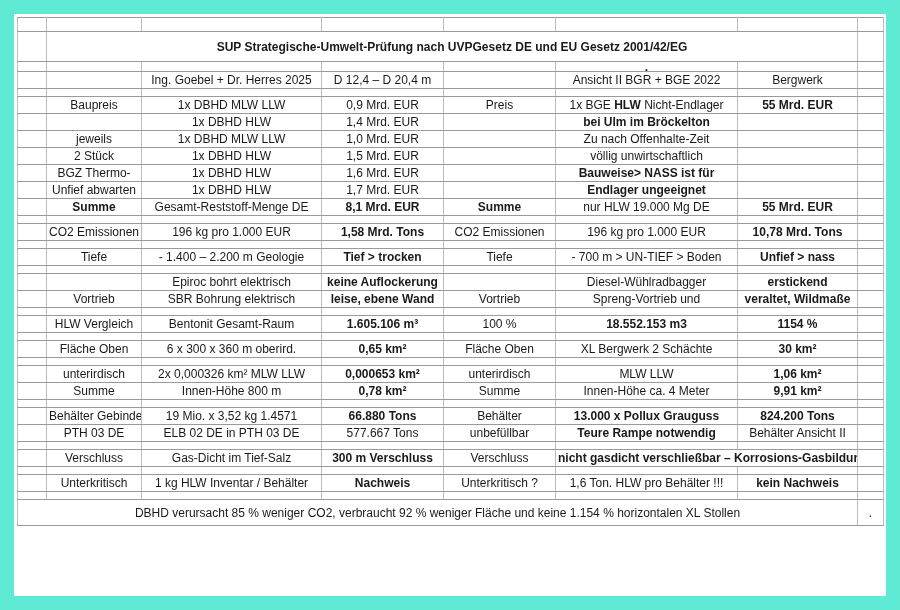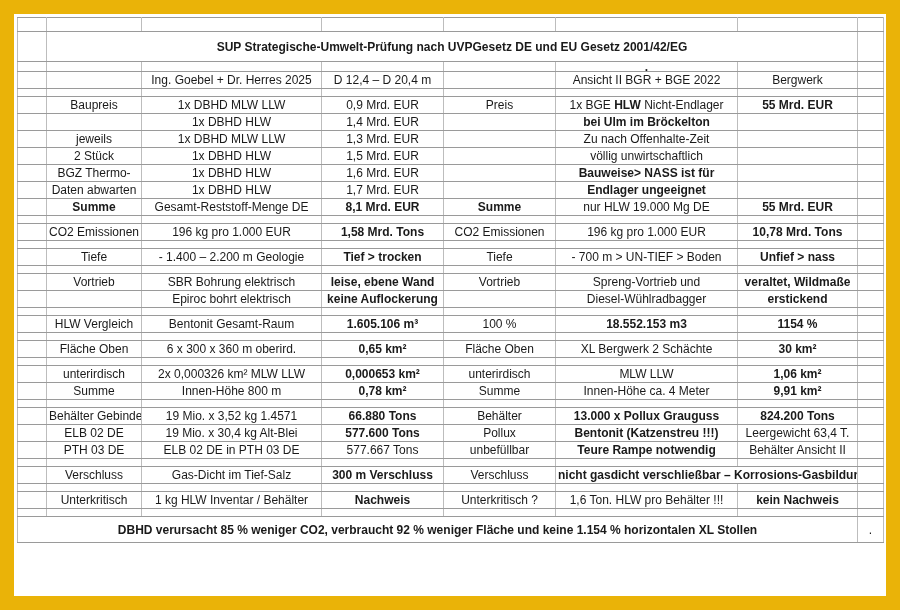--- a/index.html
+++ b/index.html
@@ -1,17 +1,17 @@
 <!DOCTYPE html>
 <html><head>
 <meta charset="utf-8">
 <style>
   html,body{margin:0;padding:0;}
   body{width:900px;height:610px;font-family:"Liberation Sans",sans-serif;}
-  .frame{position:relative;width:900px;height:610px;background:#eab308;box-sizing:border-box;padding-left:9px;}
+  .frame{position:relative;width:900px;height:610px;background:#5eead4;box-sizing:border-box;padding-left:9px;}
   .sheet{position:absolute;left:14px;top:14px;right:14px;bottom:14px;background:#ffffff;box-sizing:border-box;padding:3px;overflow:hidden;}
   table.grid{border-collapse:collapse;table-layout:fixed;width:866px;empty-cells:show;}
   table.grid td{
     text-align:center;vertical-align:middle;
     font-size:12px;color:#1a1a1a;
     border-left:1px solid #bdbdbd;border-right:1px solid #bdbdbd;
     border-top:1px solid #9a9a9a;border-bottom:1px solid #9a9a9a;
     padding:0 2px;overflow:hidden;white-space:nowrap;
   }
   tr.rh-top{height:14px}
@@ -22,21 +22,21 @@
   tr.rh-s{height:8px}
   tr.rh-sum{height:26px}
   td.b{font-weight:700}
   td.r{color:#FF0000}
   td.rb{color:#FF0000;font-weight:700}
   td.g{color:#A6A6A6}
   td.o{color:#ED7D31;font-weight:400}
   td.lg{font-size:15px}
   td.title-cell{color:#4677BD;font-weight:700;font-size:20px;}
   td.dot{text-align:left;padding-left:6px;font-size:9px;color:#FF0000;font-weight:700;line-height:6px;}
-  td.sum-cell{text-align:left;font-size:16px;padding-left:6px;font-weight:700;color:#111;}
+  td.sum-cell{text-align:left;font-size:16px;padding-left:6px;font-weight:400;color:#111;}
   td.small-dot{font-size:10px;}
 </style>
 </head>
 <body>
 
 <div class="frame">
   <div class="sheet">
     <table class="grid">
       <colgroup>
         <col style="width:29px">
@@ -111,21 +111,21 @@
             <td>1,4 Mrd. EUR</td>
             <td></td>
             <td class="rb lg">bei Ulm im Bröckelton</td>
             <td></td>
             <td></td>
           </tr>
           <tr class="rh-c">
             <td></td>
             <td>jeweils</td>
             <td>1x DBHD MLW LLW</td>
-            <td>1,3 Mrd. EUR</td>
+            <td>1,0 Mrd. EUR</td>
             <td></td>
             <td class="r">Zu nach Offenhalte-Zeit</td>
             <td></td>
             <td></td>
           </tr>
           <tr class="rh-c">
             <td></td>
             <td>2 Stück</td>
             <td>1x DBHD HLW</td>
             <td>1,5 Mrd. EUR</td>
@@ -139,21 +139,21 @@
             <td class="g">BGZ Thermo-</td>
             <td class="g">1x DBHD HLW</td>
             <td class="g">1,6 Mrd. EUR</td>
             <td></td>
             <td class="rb">Bauweise&gt; NASS ist für</td>
             <td></td>
             <td></td>
           </tr>
           <tr class="rh-c">
             <td></td>
-            <td class="g">Daten abwarten</td>
+            <td class="g">Unfief abwarten</td>
             <td class="g">1x DBHD HLW</td>
             <td class="g">1,7 Mrd. EUR</td>
             <td></td>
             <td class="rb">Endlager ungeeignet</td>
             <td></td>
             <td></td>
           </tr>
           <tr class="rh-c">
             <td></td>
             <td class="b">Summe</td>
@@ -209,38 +209,38 @@
             <td></td>
             <td></td>
             <td></td>
             <td></td>
             <td></td>
             <td></td>
             <td></td>
           </tr>
           <tr class="rh-c">
             <td></td>
+            <td></td>
+            <td>Epiroc bohrt elektrisch</td>
+            <td class="b">keine Auflockerung</td>
+            <td></td>
+            <td class="r">Diesel-Wühlradbagger</td>
+            <td class="rb">erstickend</td>
+            <td></td>
+          </tr>
+          <tr class="rh-c">
+            <td></td>
             <td>Vortrieb</td>
             <td>SBR Bohrung elektrisch</td>
             <td class="b">leise, ebene Wand</td>
             <td>Vortrieb</td>
             <td class="r">Spreng-Vortrieb und</td>
             <td class="rb">veraltet, Wildmaße</td>
             <td></td>
           </tr>
-          <tr class="rh-c">
-            <td></td>
-            <td></td>
-            <td>Epiroc bohrt elektrisch</td>
-            <td class="b">keine Auflockerung</td>
-            <td></td>
-            <td class="r">Diesel-Wühlradbagger</td>
-            <td class="rb">erstickend</td>
-            <td></td>
-          </tr>
           <tr class="rh-s">
             <td></td>
             <td></td>
             <td></td>
             <td></td>
             <td></td>
             <td></td>
             <td></td>
             <td></td>
           </tr>
@@ -319,30 +319,20 @@
             <td>Behälter Gebinde</td>
             <td>19 Mio. x 3,52 kg 1.4571</td>
             <td class="b">66.880 Tons</td>
             <td>Behälter</td>
             <td class="rb">13.000 x Pollux Grauguss</td>
             <td class="rb">824.200 Tons</td>
             <td></td>
           </tr>
           <tr class="rh-c">
             <td></td>
-            <td>ELB 02 DE</td>
-            <td>19 Mio. x 30,4 kg Alt-Blei</td>
-            <td class="b">577.600 Tons</td>
-            <td>Pollux</td>
-            <td class="rb">Bentonit (Katzenstreu !!!)</td>
-            <td class="r">Leergewicht 63,4 T.</td>
-            <td></td>
-          </tr>
-          <tr class="rh-c">
-            <td></td>
             <td>PTH 03 DE</td>
             <td class="o">ELB 02 DE in PTH 03 DE</td>
             <td class="o">577.667 Tons</td>
             <td class="r">unbefüllbar</td>
             <td class="rb">Teure Rampe notwendig</td>
             <td class="r">Behälter Ansicht II</td>
             <td></td>
           </tr>
           <tr class="rh-s">
             <td></td>

